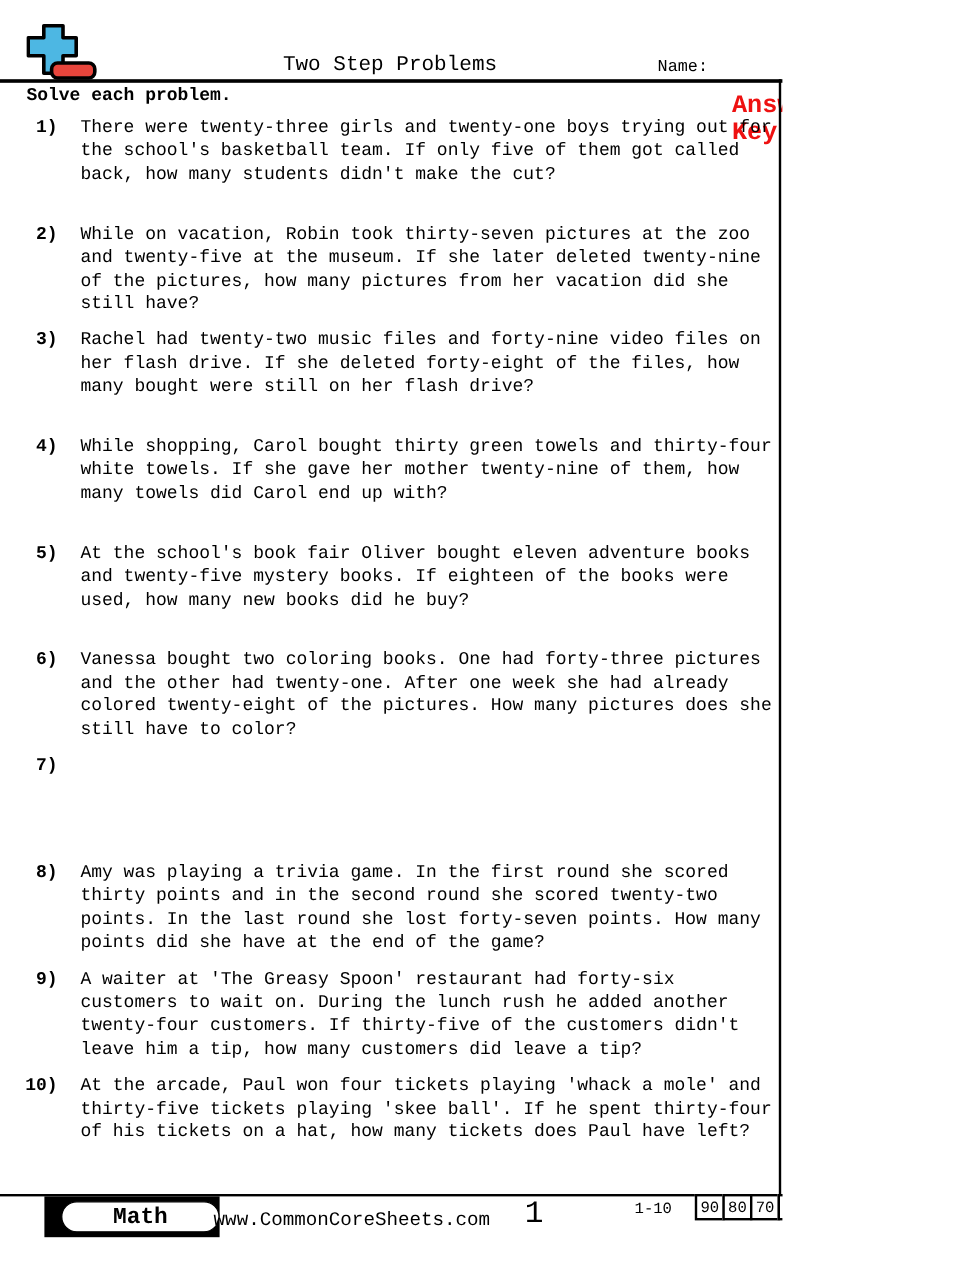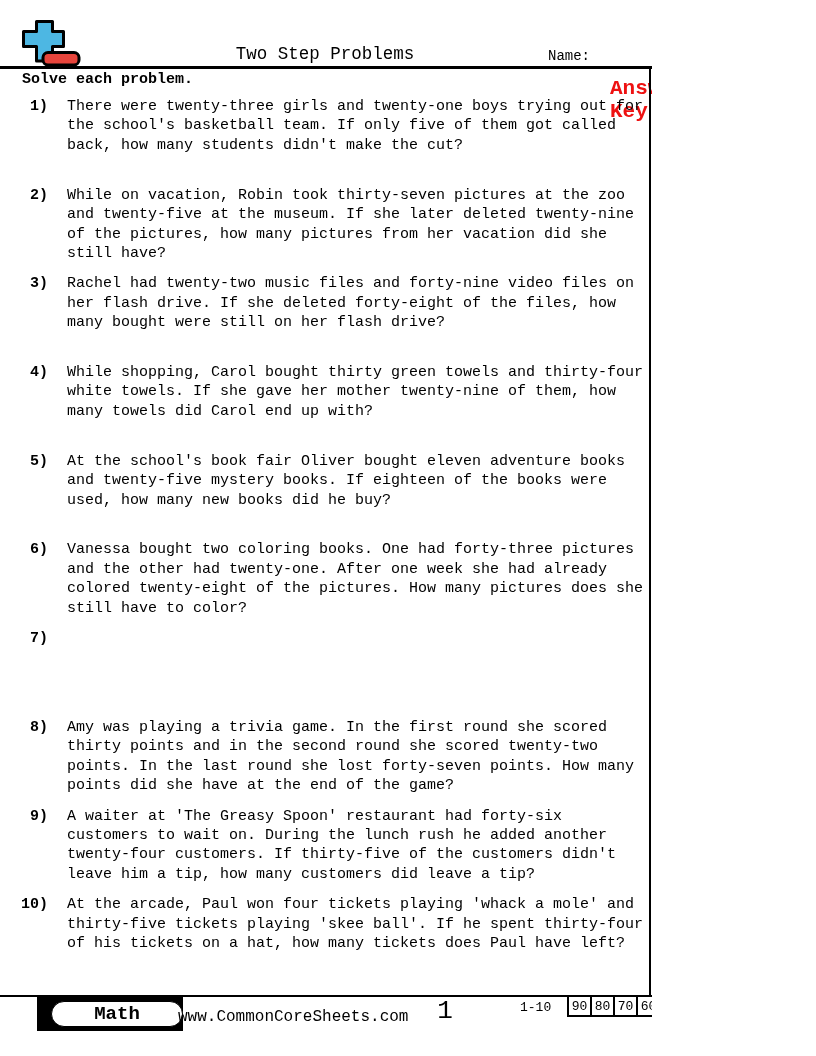--- a/index.html
+++ b/index.html
@@ -53,27 +53,27 @@
     position:absolute;left:25px;top:997px;width:146px;height:34px;background:var(--ink);
     display:flex;align-items:center;justify-content:flex-end;margin-left:12px;
   }
   .badge-pill{
     width:132px;height:26px;background:#ffffff;border-radius:13px;border:1.5px solid var(--ink);
     display:flex;align-items:center;justify-content:center;
     font-size:19px;font-weight:bold;
   }
   .website{position:absolute;left:178px;top:1008px;font-size:16px;}
   .pagenum{position:absolute;left:420px;top:996px;width:50px;text-align:center;font-size:26px;}
-  .score-label{position:absolute;left:520px;top:1000px;width:40px;font-size:13px;}
+  .score-label{position:absolute;left:520px;top:1000px;width:40px;text-align:right;font-size:13px;}
   .score-table{position:absolute;left:563px;top:995px;display:flex;}
   .scell{
     width:25px;height:22px;border:2px solid var(--ink);margin-left:-2px;background:#ffffff;
     display:flex;align-items:center;justify-content:center;font-size:13px;
   }
-  .scell:first-child{margin-left:4px;}
+  .scell:first-child{margin-left:16px;}
   .scell.blue{background:var(--score-highlight);text-align:center;}
 </style>
 </head>
 <body>
 
 <div class="page">
 
   <svg class="logo" width="60" height="47" viewBox="0 0 60 47">
     <path d="M14.5,1.5 H30.5 V11.5 H41.5 V26.5 H30.5 V41 H14.5 V26.5 H1.5 V11.5 H14.5 Z" fill="var(--logo-blue)" stroke="#000" stroke-width="3" stroke-linejoin="round"></path>
     <rect x="21" y="32.5" width="36" height="12.5" rx="5" fill="var(--logo-red)" stroke="#000" stroke-width="3"></rect>

